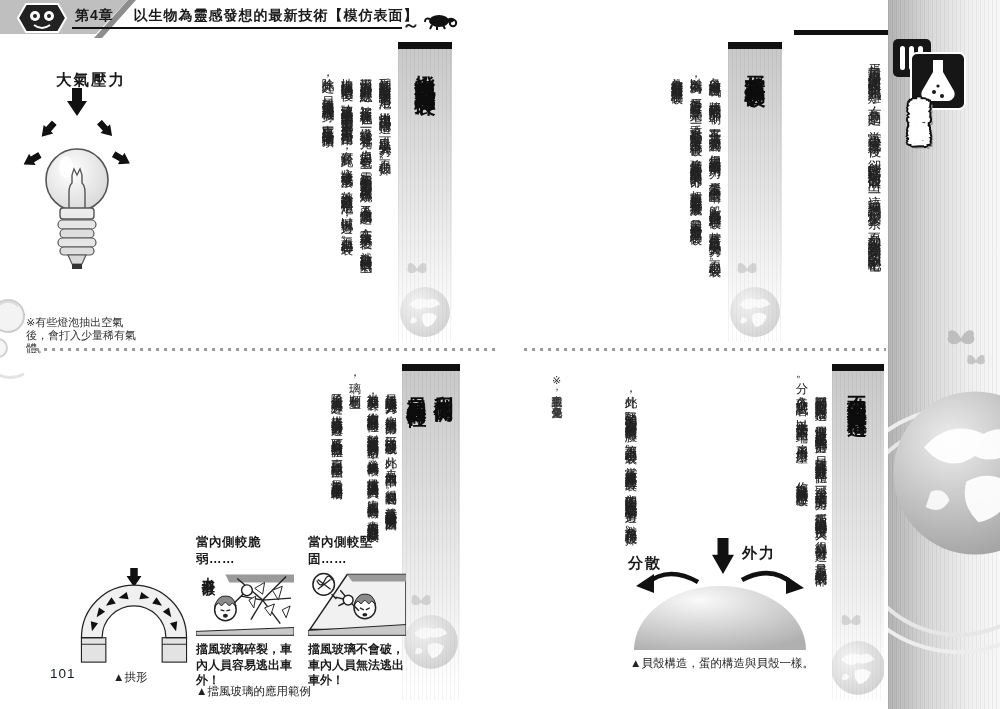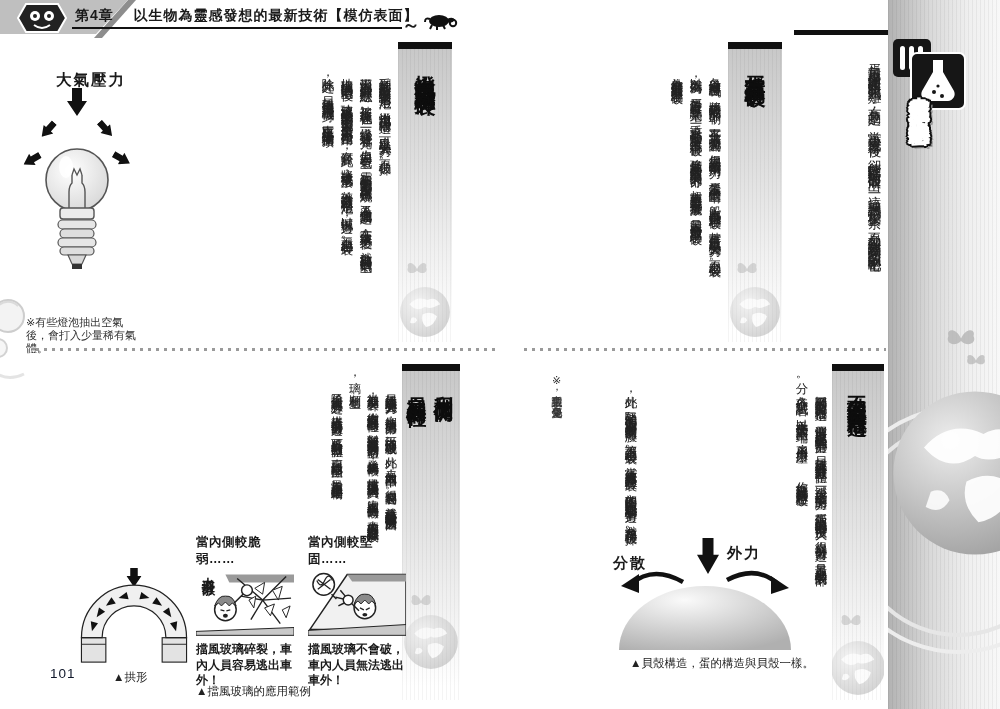--- a/index.html
+++ b/index.html
@@ -175,21 +175,21 @@
       </svg>
   </div>
   <div class="body-v" style="left:640px;top:372px;width:190px;height:198px;">
     <p>　橢圓形的蛋屬於「貝殼構造」，這個形狀可以承受很強的外部力量。貝殼構造可將外力分散至整體，減少單一部位承受的壓力。蛋殼兩端尖尖的部分彎度很大，很容易分散力道，是最不容易破裂的部分。各位不妨試試看，以手掌夾住蛋的上下兩端，再用力擠壓※，你就會發現真的很難壓破。</p>
   </div>
   <div class="body-v" style="left:582px;top:372px;width:58px;height:318px;">
     <p>　此外，堅硬的蛋殼內側還有一層柔軟的薄膜，讓蛋不容易破裂。當蛋被擠壓導致外殼碎裂，內部的柔軟薄膜也能和緩衝擊力道，避免整顆蛋破掉。</p>
   </div>
   <div class="note vtext" style="left:550px;top:374px;height:200px;">※請戴上手套，避免受傷。</div>
 
-  <div style="position:absolute;left:605px;top:538px;width:200px;height:112px;text-decoration:underline;">
+  <div style="position:absolute;left:620px;top:538px;width:200px;height:112px;text-decoration:underline;">
     <svg width="200" height="112" viewBox="0 0 200 112" style="position:absolute;left:0;top:0">
       <path d="M14,112 A86,64 0 0 1 186,112 Z" fill="url(#domeg)"></path>
       <path d="M78,44 Q48,27 26,46" fill="none" stroke="#111" stroke-width="4.5"></path>
       <path d="M34,36 L16,48 L34,55 Z" fill="#111"></path>
       <path d="M122,42 Q152,26 174,47" fill="none" stroke="#111" stroke-width="4.5"></path>
       <path d="M166,38 L184,50 L166,56 Z" fill="#111"></path>
     </svg>
     <svg width="22" height="36" style="position:absolute;left:92px;top:0">
         <use href="#sym-darrow" width="22" height="36"></use>
       </svg>

